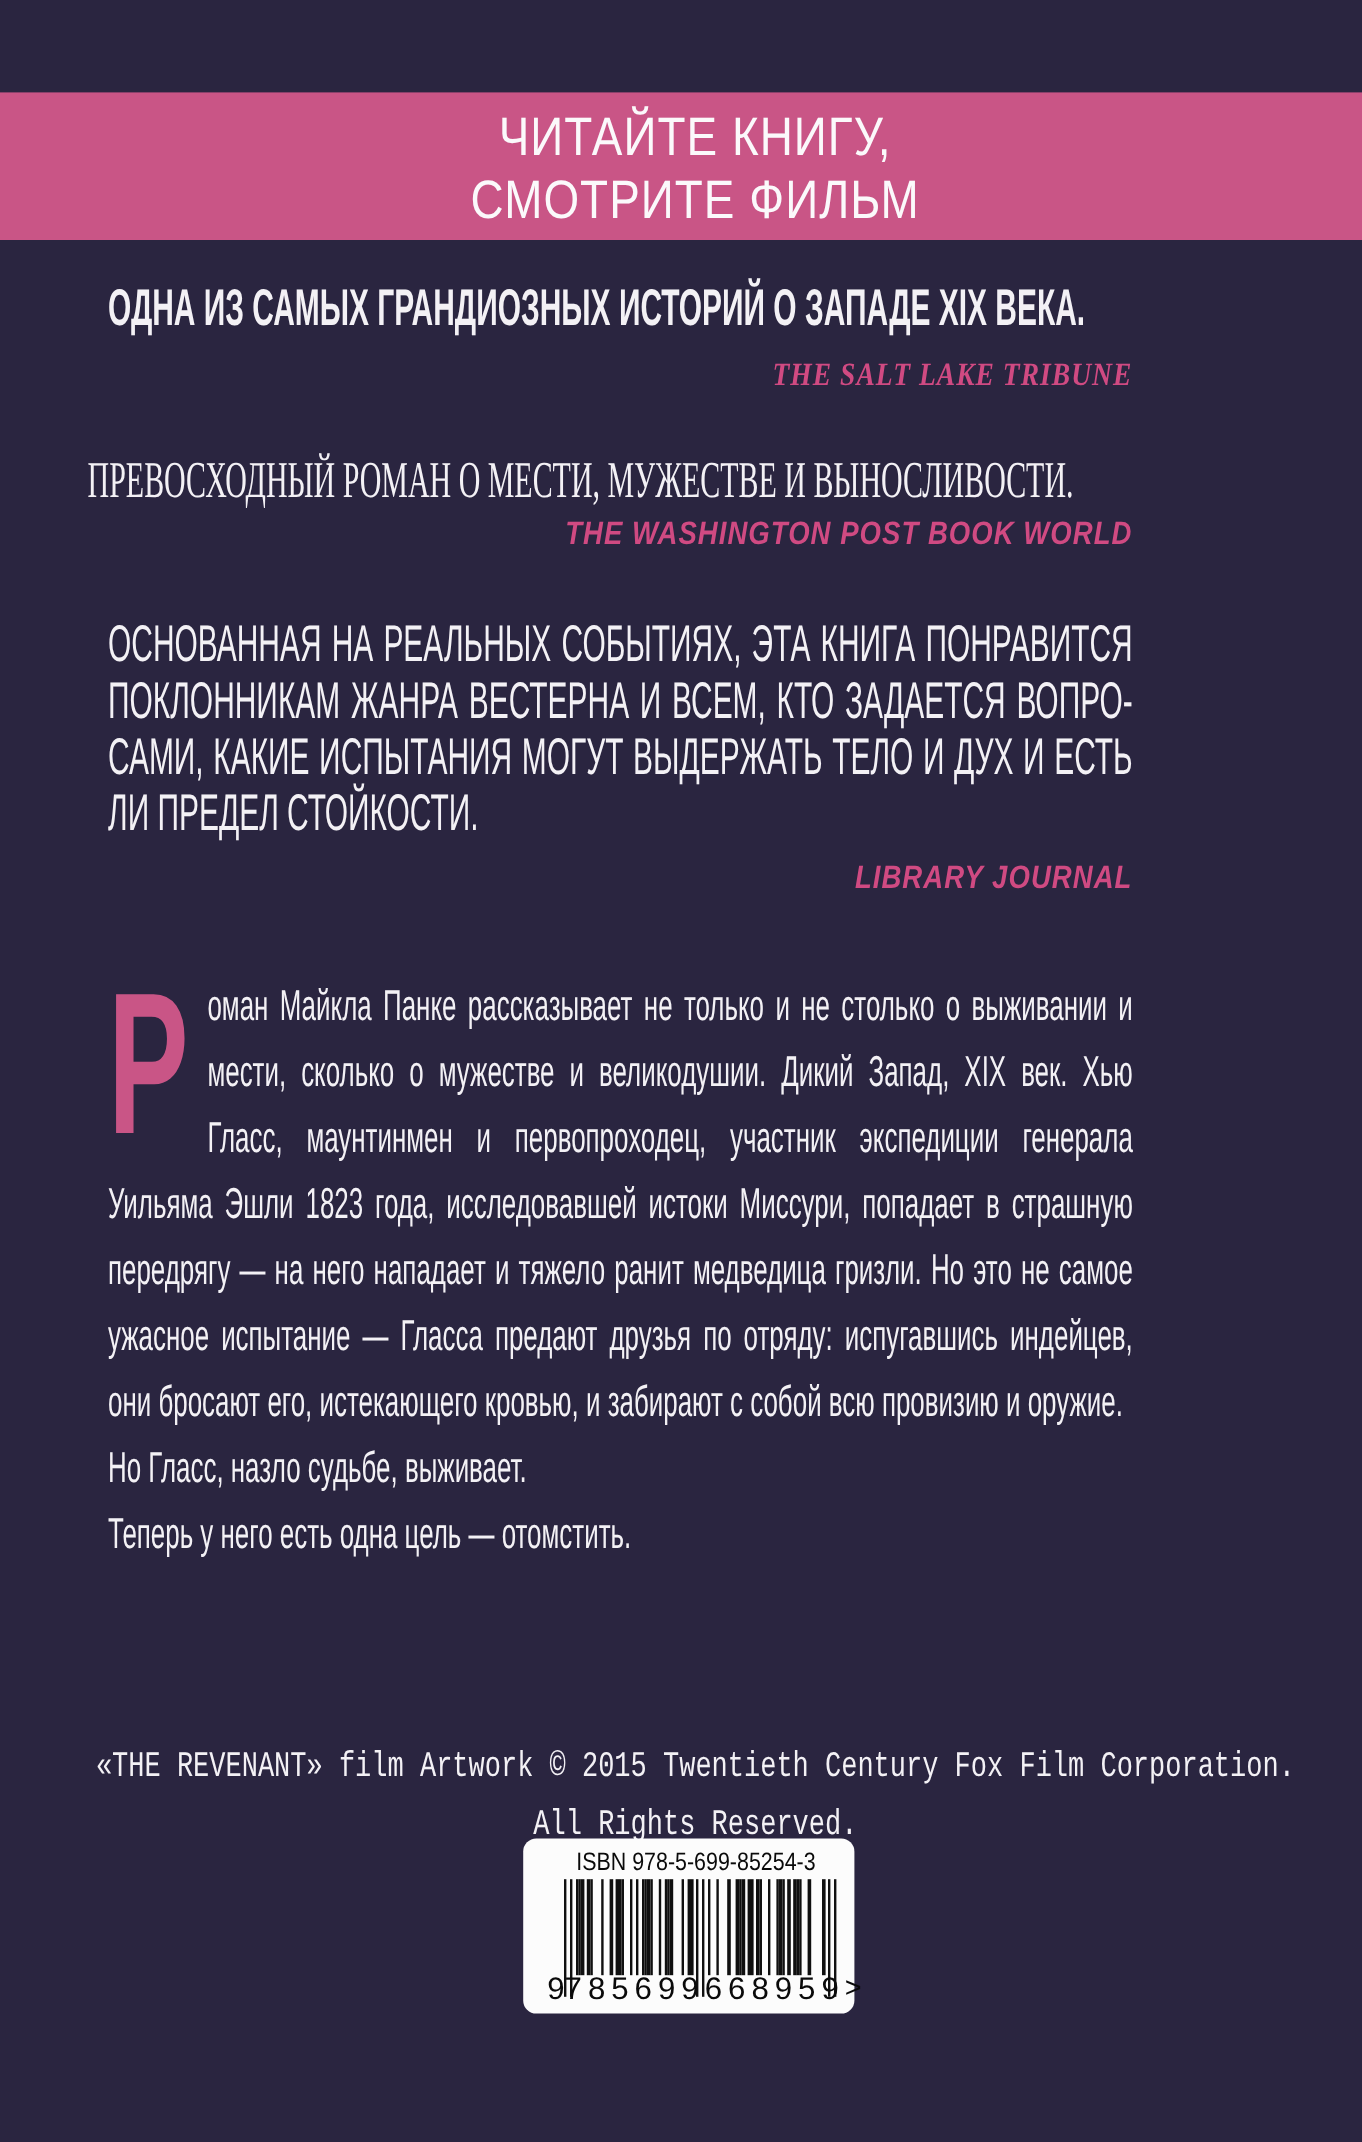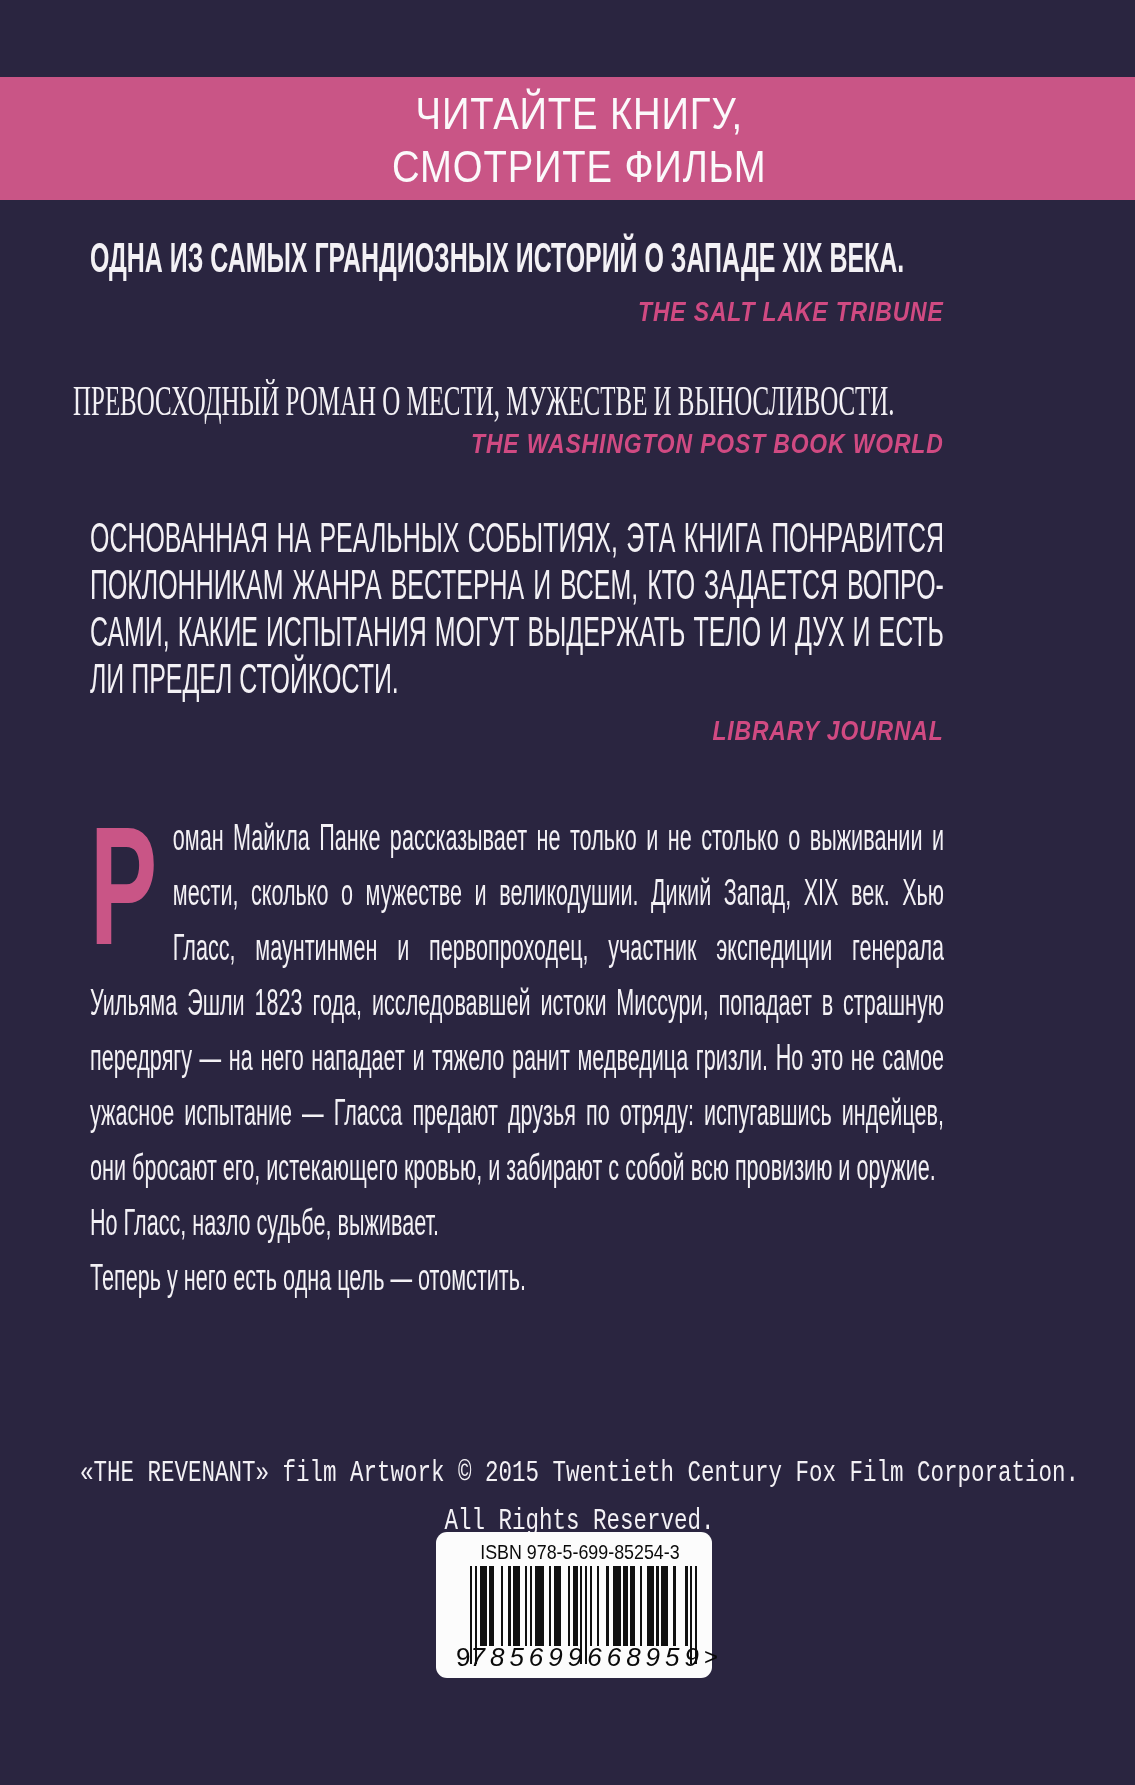--- a/index.html
+++ b/index.html
@@ -27,21 +27,21 @@
 
   .banner{top:77px;left:0;width:1135px;height:123px;background:var(--banner-pink);}
   .banner-text{padding-top:10px;font-size:45px;line-height:53px;color:#fbf9fb;letter-spacing:1px;}
 
   .quote{color:var(--text-white);font-size:43px;line-height:47px;letter-spacing:0;}
   .q1{top:234px;left:78px;width:854px;font-weight:bold;}
   .q2{top:377px;left:61px;width:854px;font-family:Liberation Serif, serif;}
   .q3{top:514px;left:78px;width:854px;}
   .q3 .quote-inner{text-align:justify;hyphens:manual;}
   .attr{font-size:27px;line-height:30px;font-style:italic;font-weight:bold;color:var(--accent-pink);letter-spacing:1px;}
-  .a1{top:297px;left:78px;width:854px;}
+  .a1{top:297px;left:78px;width:854px;font-family:Liberation Serif, serif;}
   .a2{top:429px;left:78px;width:854px;}
   .a3{top:716px;left:78px;width:854px;}
 
   .annotation{top:810px;left:78px;width:854px;}
   .annotation .body-text{font-size:36px;line-height:55px;text-align:justify;hyphens:manual;}
   .annotation .body-line{font-size:36px;line-height:55px;text-align:left;}
   .dropcap{
     float:left;color:var(--banner-pink);font-weight:bold;
     font-size:168px;line-height:128px;padding:12px 26px 0 0;
   }
@@ -53,21 +53,21 @@
     top:1532px;left:436px;width:264px;height:146px;
     background:var(--barcode-bg);color:#000;border-radius:11px;
   }
   .isbn{margin-top:8px;font-size:21px;line-height:24px;color:#0a0a0a;font-weight:normal;}
   .bars{display:flex;align-items:flex-start;height:98px;margin:2px 14px 0 22px;}
   .bars .m{flex:0 0 2.4px;height:80px;}
   .bars .m.on{background:var(--barcode-bars);}
   .bars .m.guard{height:98px;}
   .digits{display:flex;align-items:flex-end;margin:-20px 10px 0 8px;font-size:26px;line-height:26px;color:#0a0a0a;}
   .digits .lead{width:26px;text-align:left;}
-  .digits .grp{flex:1;text-align:right;letter-spacing:5px;font-style:italic;}
+  .digits .grp{flex:1;text-align:right;letter-spacing:5px;}
   .digits .trail{width:20px;text-align:right;font-size:24px;}
 </style>
 </head>
 <body>
 
 <div class="page">
 
   <div class="abs banner">
     <div class="sxn banner-text">
       <div>ЧИТАЙТЕ КНИГУ,</div>

